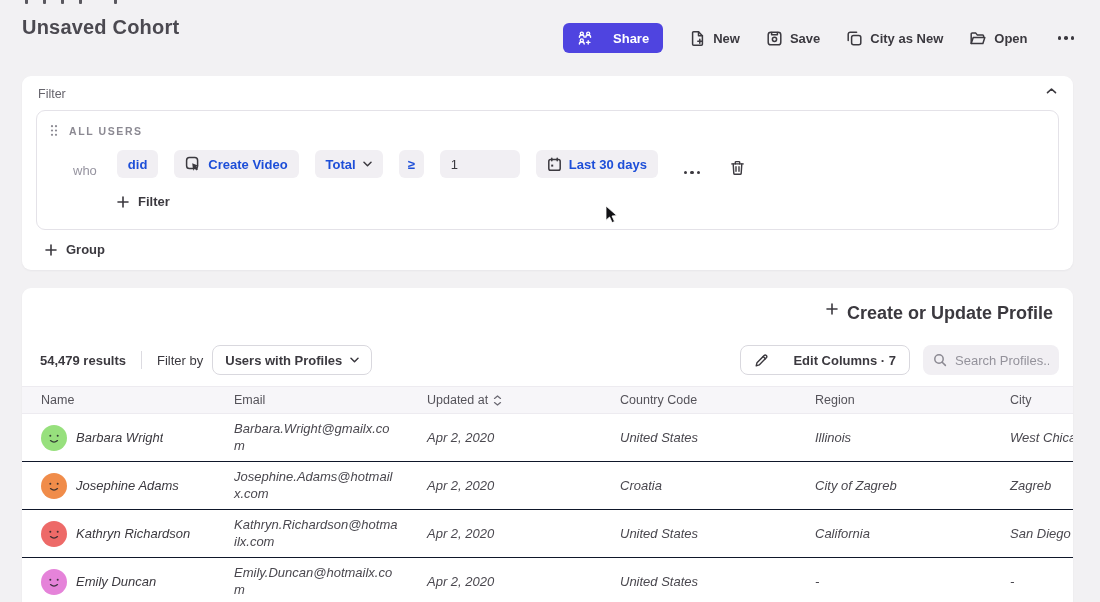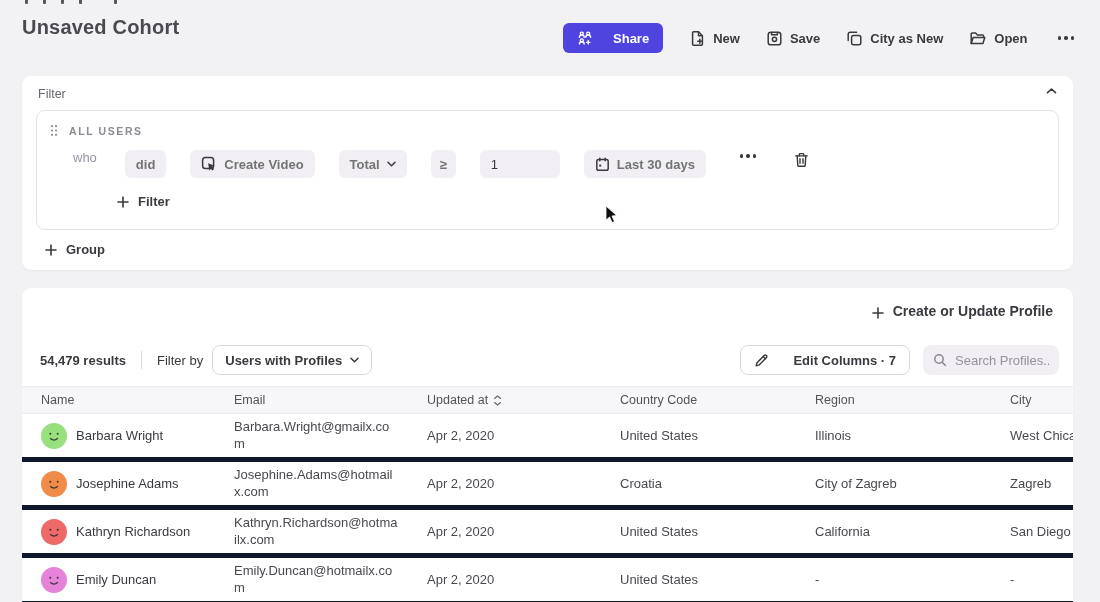--- a/index.html
+++ b/index.html
@@ -46,46 +46,46 @@
   .filter-panel { top: 76px; height: 194px; }
   .profiles-panel { top: 288px; height: 334px; overflow: hidden; }
   .fp-title { position: absolute; left: 16px; top: 11px; font-size: 12.5px; color: #66646c; }
   .fp-collapse { position: absolute; right: 14px; top: 9px; background: none; border: none; cursor: pointer; padding: 2px; }
   .group-box {
     position: absolute; left: 14px; right: 14px; top: 34px; height: 120px;
     border: 1px solid #e4e2e8; border-radius: 9px; background: #fff;
   }
   .group-head { display: flex; align-items: center; gap: 11px; padding: 13px 0 0 13px; }
   .group-label { font-size: 10.5px; font-weight: 700; letter-spacing: 1.6px; color: #8b8992; }
-  .clause-row { display: flex; align-items: flex-start; gap: 24px; padding-left: 36px; margin-top: 13px; height: 28px; }
+  .clause-row { display: flex; align-items: flex-end; gap: 16px; padding-left: 36px; margin-top: 13px; height: 28px; }
   .who-label { font-size: 13px; color: #9694a0; margin-right: 4px; }
   .chip {
     display: flex; align-items: center; gap: 7px; height: 28px; padding: 0 11px;
     background: #f1eff3; border: none; border-radius: 6px;
-    font-family: inherit; font-size: 13px; font-weight: 700; color: #737373; cursor: pointer;
+    font-family: inherit; font-size: 13px; font-weight: 700; color: #1d4ed8; cursor: pointer;
     white-space: nowrap;
   }
   .chip-input {
     width: 80px; justify-content: flex-start; font-weight: 400; color: #3b393f; cursor: text;
   }
   .row-dots { display: flex; gap: 3px; margin-left: 6px; background: none; border: none; cursor: pointer; padding: 4px; }
   .row-dots i { width: 3.5px; height: 3.5px; border-radius: 50%; background: #3b393f; display: block; }
   .icon-btn { background: none; border: none; cursor: pointer; padding: 2px; display: flex; align-items: center; margin-left: 8px; }
   .add-link {
     display: flex; align-items: center; gap: 9px; background: none; border: none; cursor: pointer;
     font-family: inherit; font-size: 13px; font-weight: 700; color: #3b393f;
   }
   .add-filter { margin: 16px 0 0 80px; }
   .add-group { position: absolute; left: 23px; top: 166px; }
 
   
   .create-profile-btn {
     position: absolute; right: 20px; top: 15px;
-    display: flex; align-items: flex-end; gap: 9px; background: none; border: none; cursor: pointer;
-    font-family: inherit; font-size: 14px; font-weight: 700; color: #3b393f;
+    display: flex; align-items: flex-start; gap: 9px; background: none; border: none; cursor: pointer;
+    font-family: inherit; font-size: 18px; font-weight: 700; color: #3b393f;
   }
   .profiles-toolbar {
     position: absolute; left: 18px; right: 14px; top: 57px; height: 30px;
     display: flex; align-items: center;
   }
   .results-count { font-size: 13px; font-weight: 700; color: #3b393f; }
   .tb-divider { width: 1px; height: 18px; background: #dcdbe1; margin: 0 15px 0 15px; }
   .filter-by-label { font-size: 13px; color: #3b393f; margin-right: 9px; }
   .dd-btn {
     display: flex; align-items: center; gap: 8px; height: 30px; padding: 0 12px;
@@ -110,21 +110,21 @@
 
   
   .ptable { position: absolute; left: 0; right: 0; top: 98px; }
   .thead {
     display: flex; align-items: center; height: 28px; background: #f7f6f9;
     border-top: 1px solid #edebf0; border-bottom: 1px solid #edebf0;
   }
   .hcell { font-size: 12.5px; color: #55535a; padding-left: 19px; display: flex; align-items: center; gap: 5px; white-space: nowrap; }
   .c0 { width: 193px; } .c1 { width: 193px; } .c2 { width: 193px; }
   .c3 { width: 195px; } .c4 { width: 195px; } .c5 { flex: 1; min-width: 0; }
-  .trow { display: flex; align-items: center; height: 48px; border-bottom: 5px solid #0f172a; overflow: hidden; cursor: pointer; }
+  .trow { display: flex; align-items: center; height: 48px; border-bottom: 1px solid #0f172a; overflow: hidden; cursor: pointer; font-style: italic; }
   .tcell { font-size: 13px; color: #4a484f; padding-left: 19px; padding-right: 10px; overflow: hidden; }
   .tcell.email { overflow-wrap: anywhere; line-height: 1.25; }
   .tcell.city { white-space: nowrap; }
   .namecell { display: flex; align-items: center; gap: 9px; padding-right: 6px; }
   .avatar { width: 26px; height: 26px; border-radius: 50%; flex: 0 0 26px; display: flex; align-items: center; justify-content: center; }
   .pname { font-size: 13px; color: #3b393f; white-space: nowrap; overflow: hidden; }
 
   
   .mouse-cursor { position: absolute; left: 605px; top: 205px; pointer-events: none; z-index: 50; }
 

